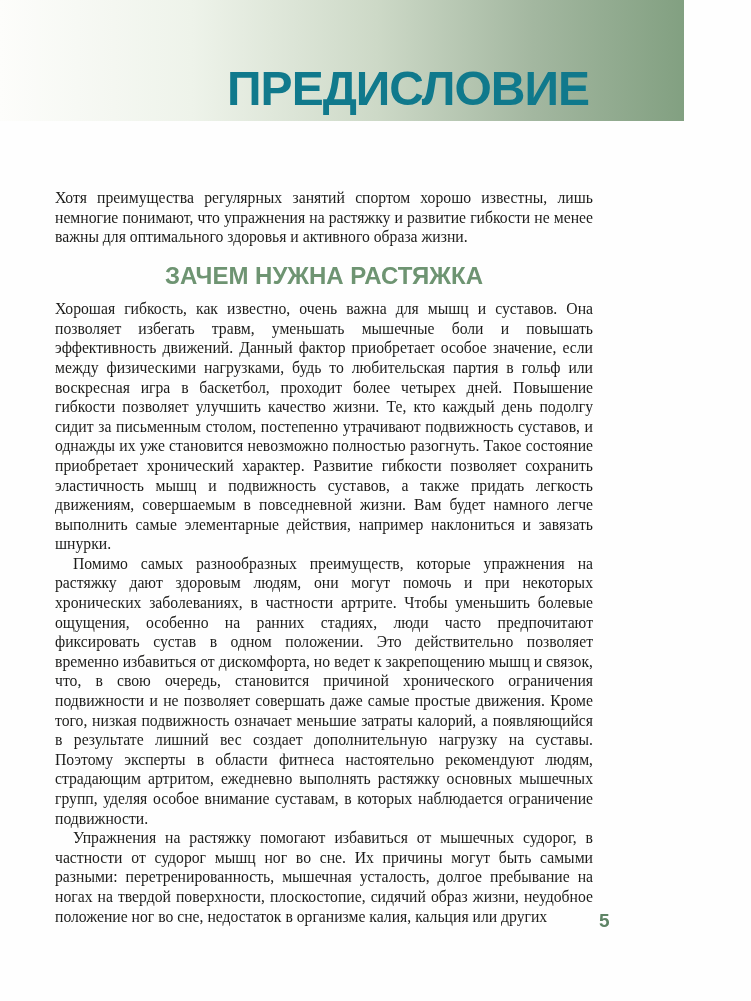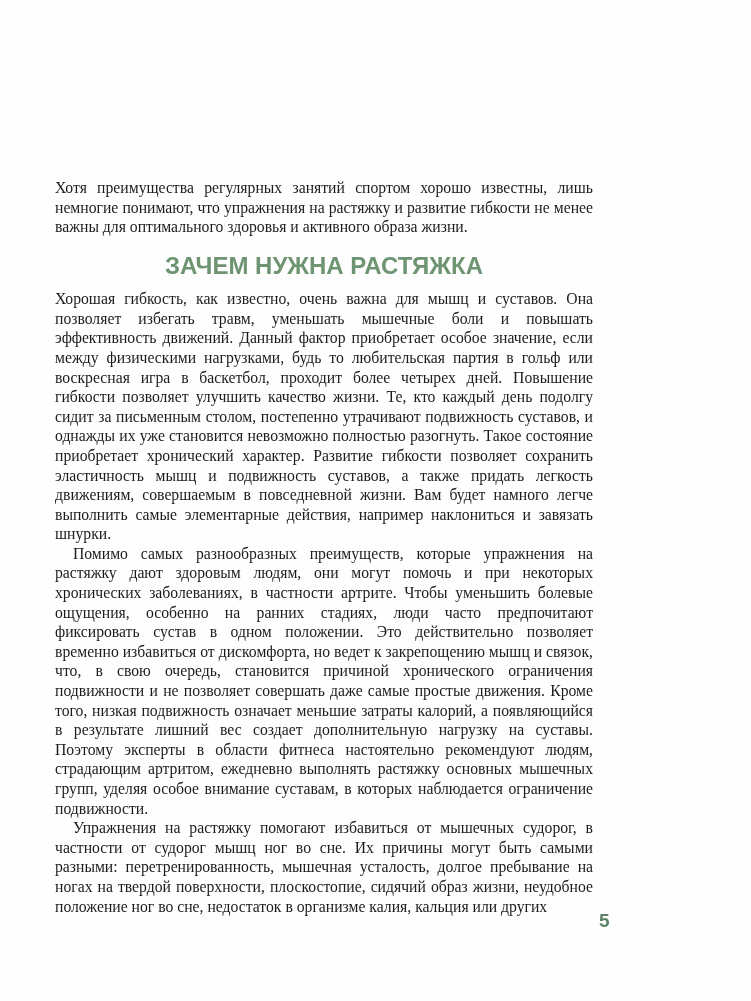--- a/index.html
+++ b/index.html
@@ -40,21 +40,21 @@
     font-weight: bold;
     font-size: 48px;
     line-height: 1;
     letter-spacing: -1px;
     color: #10798c;
     white-space: nowrap;
   }
   
   .content {
     position: absolute;
-    top: 178px;
+    top: 188px;
     left: 55px;
     width: 538px;
     color: #1c1c1a;
     font-size: 15.7px;
     line-height: 19.6px;
     text-align: justify;
   }
   .para {
     margin: 0;
   }
@@ -81,20 +81,23 @@
     font-size: 19px;
     line-height: 1.1;
     color: #5e8465;
   }
 </style>
 </head>
 <body>
 
 <div class="page">
 
+  <header class="banner">
+    <h1 class="chapter-title">ПРЕДИСЛОВИЕ</h1>
+  </header>
 
   <main class="content">
     <p class="para">Хотя преимущества регулярных занятий спортом хорошо известны, лишь немногие понимают, что упражнения на растяжку и развитие гибкости не менее важны для оптимального здоровья и активного образа жизни.</p>
 
     <h2 class="section-heading">ЗАЧЕМ НУЖНА РАСТЯЖКА</h2>
 
     <p class="para">Хорошая гибкость, как известно, очень важна для мышц и суставов. Она позволяет избегать травм, уменьшать мышечные боли и повышать эффективность движений. Данный фактор приобретает особое значение, если между физическими нагрузками, будь то любительская партия в гольф или воскресная игра в баскетбол, проходит более четырех дней. Повышение гибкости позволяет улучшить качество жизни. Те, кто каждый день подолгу сидит за письменным столом, постепенно утрачивают подвижность суставов, и однажды их уже становится невозможно полностью разогнуть. Такое состояние приобретает хронический характер. Развитие гибкости позволяет сохранить эластичность мышц и подвижность суставов, а также придать легкость движениям, совершаемым в повседневной жизни. Вам будет намного легче выполнить самые элементарные действия, например наклониться и завязать шнурки.</p>
 
     <p class="para indent">Помимо самых разнообразных преимуществ, которые упражнения на растяжку дают здоровым людям, они могут помочь и при некоторых хронических заболеваниях, в частности артрите. Чтобы уменьшить болевые ощущения, особенно на ранних стадиях, люди часто предпочитают фиксировать сустав в одном положении. Это действительно позволяет временно избавиться от дискомфорта, но ведет к закрепощению мышц и связок, что, в свою очередь, становится причиной хронического ограничения подвижности и не позволяет совершать даже самые простые движения. Кроме того, низкая подвижность означает меньшие затраты калорий, а появляющийся в результате лишний вес создает дополнительную нагрузку на суставы. Поэтому эксперты в области фитнеса настоятельно рекомендуют людям, страдающим артритом, ежедневно выполнять растяжку основных мышечных групп, уделяя особое внимание суставам, в которых наблюдается ограничение подвижности.</p>
 

